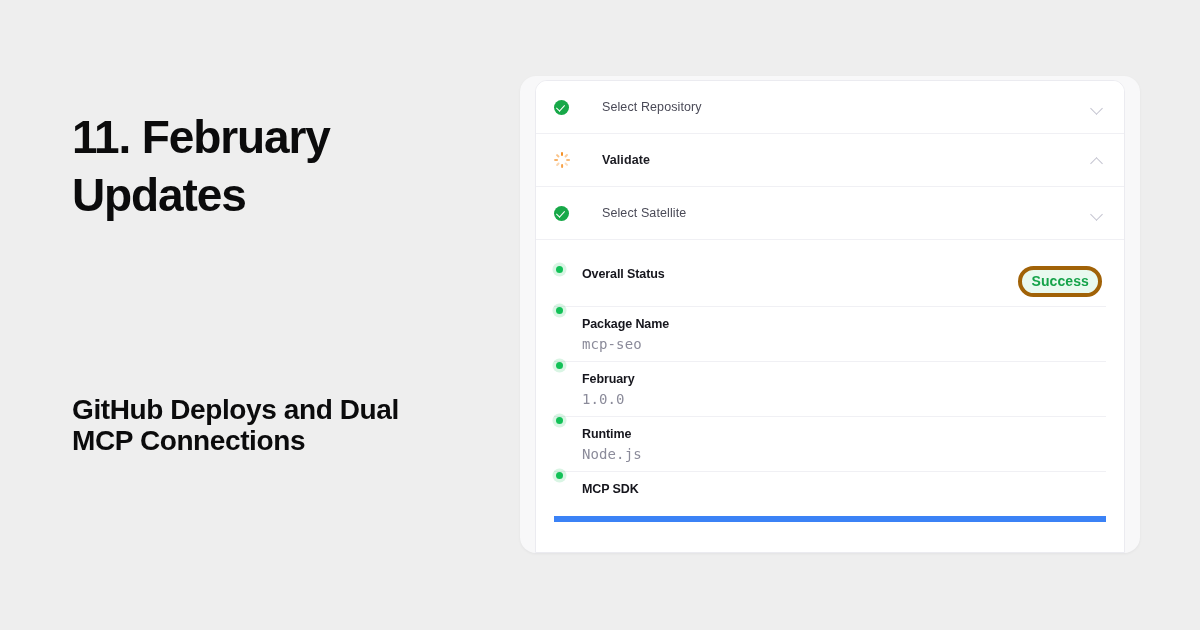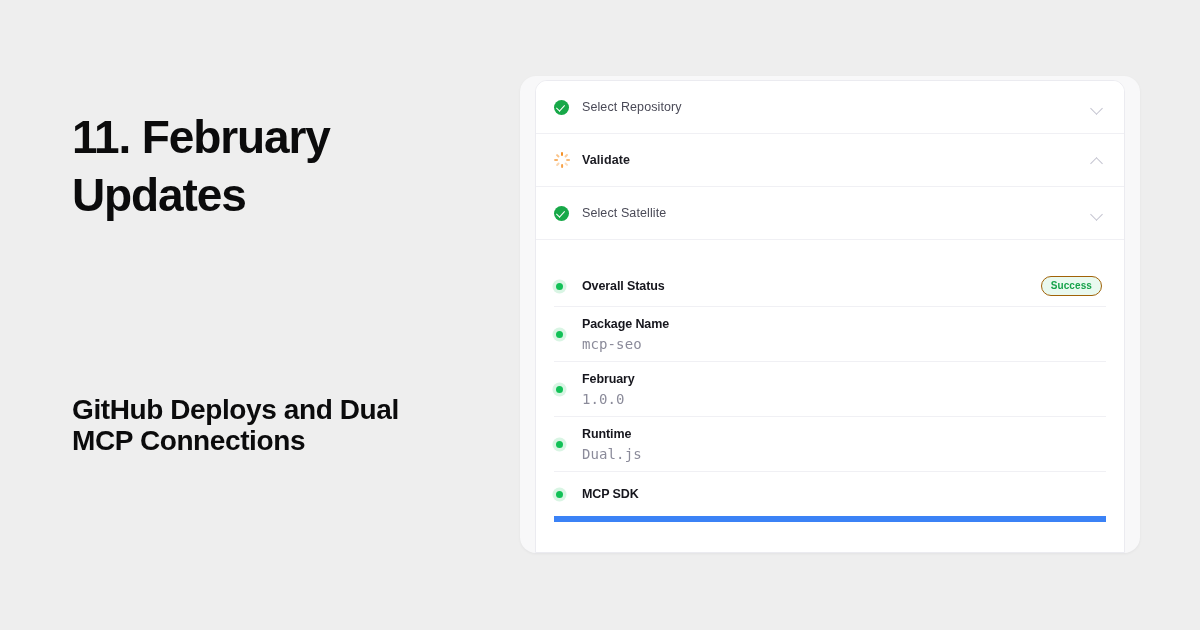--- a/index.html
+++ b/index.html
@@ -78,20 +78,21 @@
 
   
   .acc-row {
     position: relative;
     height: 53px;
     display: flex;
     align-items: center;
     padding: 0 22px 0 18px;
     border-bottom: 1px solid #f0f0f4;
     background: #ffffff;
+    gap: 20px;
   }
 
   .acc-row .status-slot {
     width: 28px;
     display: flex;
     align-items: center;
     flex: 0 0 28px;
   }
 
   .acc-label {
@@ -180,21 +181,21 @@
 
   
   .detail-panel {
     padding: 26px 18px 0 18px;
     background: #ffffff;
   }
 
   .detail-row {
     position: relative;
     display: flex;
-    align-items: center;
+    align-items: flex-start;
     padding: 0 4px 0 0;
     border-bottom: 1px solid #f0f0f4;
     min-height: 50px;
   }
   .detail-row:last-child { border-bottom: 6px solid #3b82f6; }
 
   .detail-row .dot-slot {
     flex: 0 0 28px;
     display: flex;
     align-items: center;
@@ -230,25 +231,25 @@
     color: #8b8b9a;
     line-height: 16px;
     margin-top: 3px;
     letter-spacing: 0.1px;
   }
 
   .detail-row.single .detail-body { padding: 0; }
   .detail-row.single { min-height: 41px; }
 
   .badge {
-    font-size: 10px;
+    font-size: 14px;
     font-weight: 700;
     color: #16a34a;
     background: #e9f9ef;
-    border: 1px solid #a16207;
+    border: 4px solid #a16207;
     border-radius: 999px;
     padding: 3px 9px 4px;
     letter-spacing: 0.1px;
     white-space: nowrap;
     margin-left: 23px;
   }
 </style>
 </head>
 <body>
 
@@ -325,21 +326,21 @@
         <div class="detail-val">1.0.0</div>
       </div>
     </div>
 
     <div class="detail-row">
       <span class="dot-slot">
         <span class="dot"></span>
       </span>
       <div class="detail-body">
         <div class="detail-key">Runtime</div>
-        <div class="detail-val">Dual.js</div>
+        <div class="detail-val">Node.js</div>
       </div>
     </div>
 
     <div class="detail-row">
       <span class="dot-slot">
         <span class="dot"></span>
       </span>
       <div class="detail-body">
         <div class="detail-key">MCP SDK</div>
       </div>

